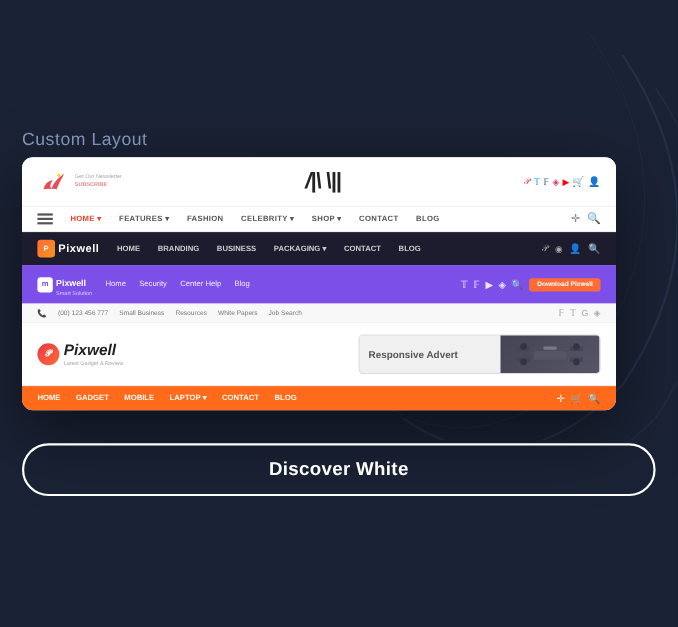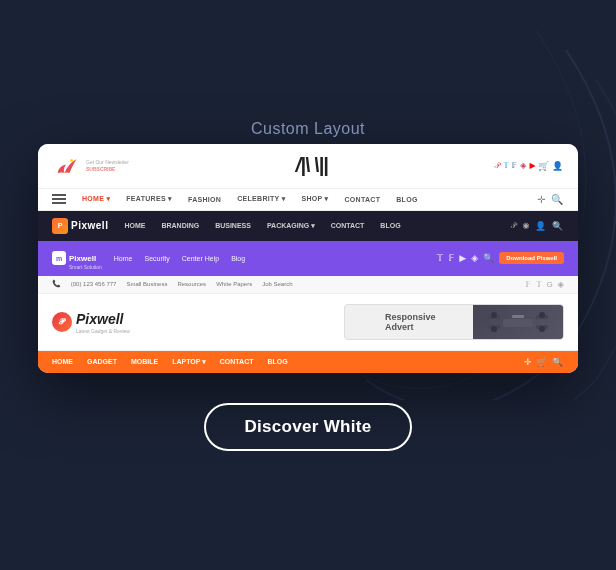--- a/index.html
+++ b/index.html
@@ -30,21 +30,20 @@
     .bg-curves svg {
       position: absolute;
       top: 0; right: 0;
     }
 
     .content-wrapper {
       position: relative;
       z-index: 1;
       display: flex;
       flex-direction: column;
-      align-items: center;
       width: 100%;
       padding: 20px;
     }
 
     .subtitle {
       color: #8a9bc0;
       font-size: 16px;
       font-weight: 400;
       margin-bottom: 6px;
       letter-spacing: 0.5px;
@@ -342,21 +341,20 @@
     .ad-banner {
       margin-left: auto;
       background: #f0f0f0;
       border: 1px solid #ddd;
       border-radius: 4px;
       display: flex;
       align-items: center;
       overflow: hidden;
       height: 36px;
       width: 220px;
-      padding-left: 32px;
     }
 
     .ad-text {
       flex: 1;
       font-size: 9px;
       font-weight: 600;
       color: #555;
       padding: 0 8px;
     }
 

